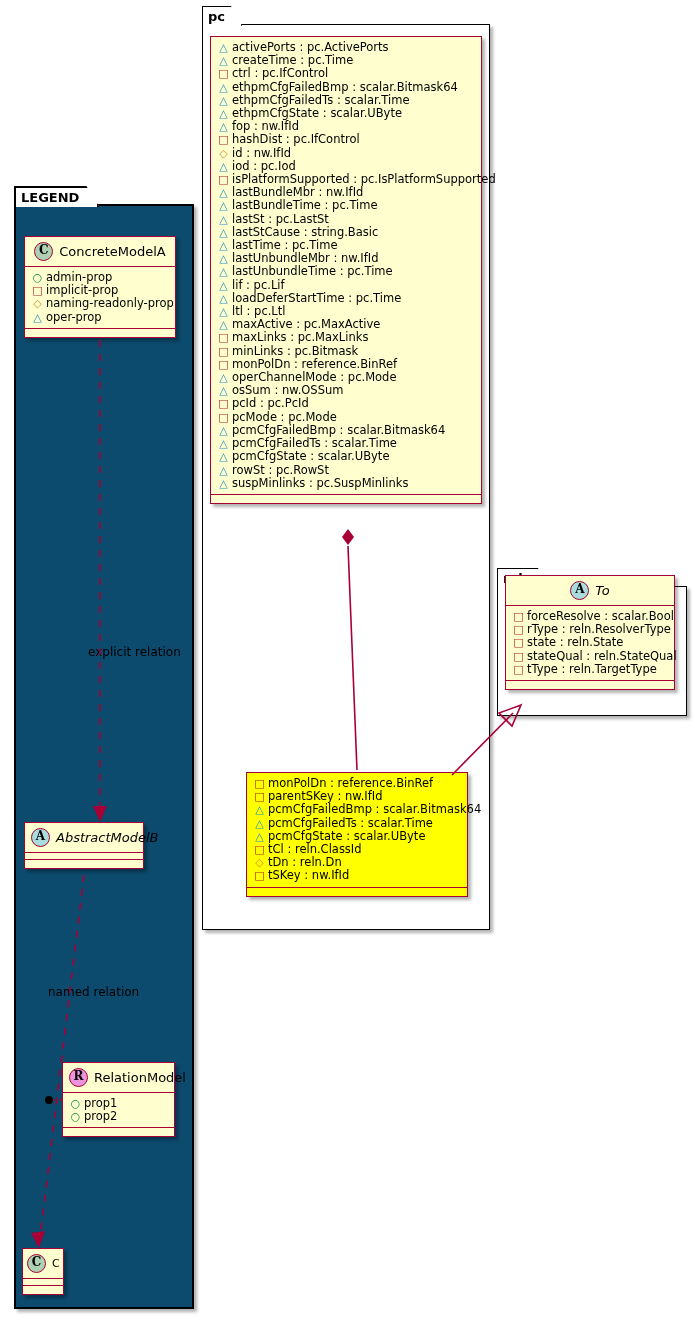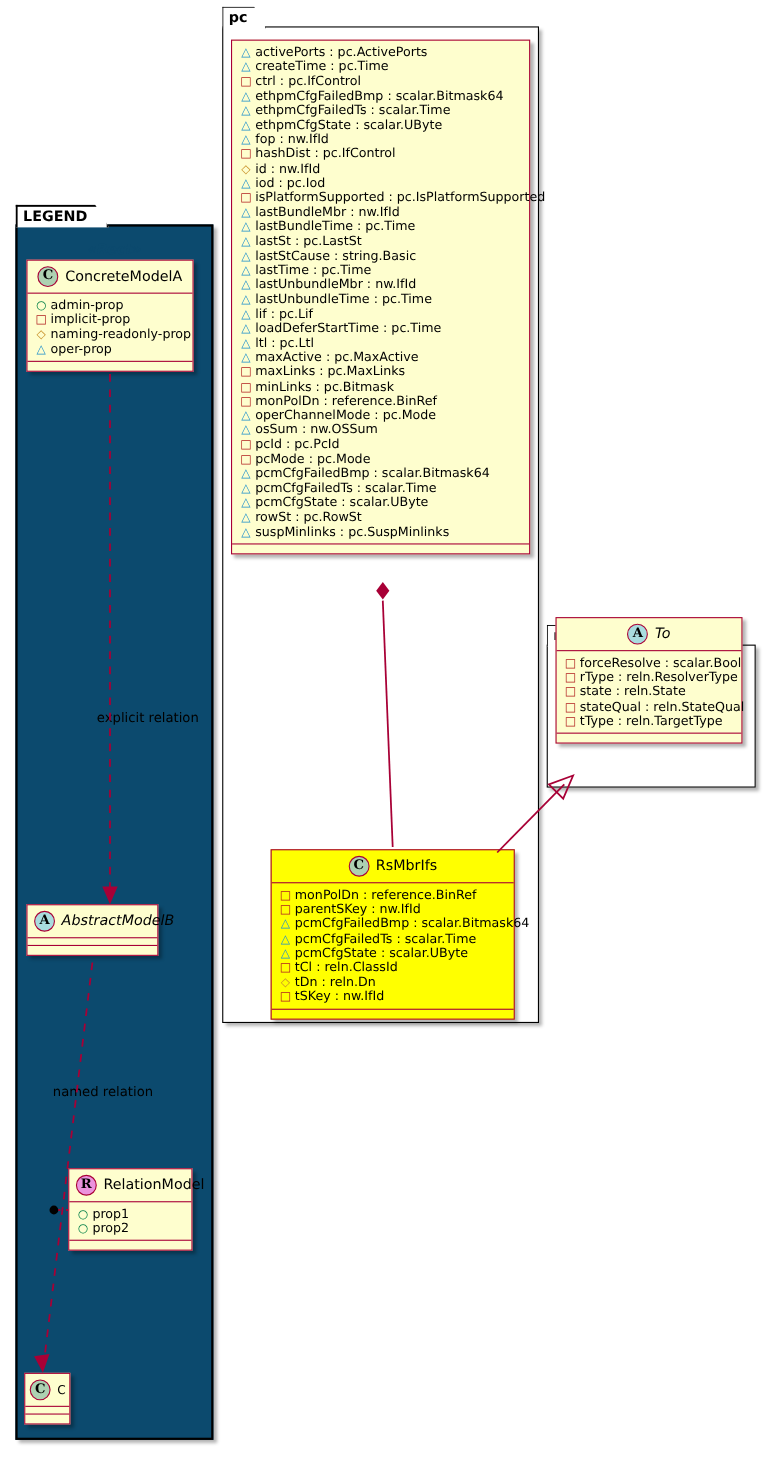--- a/index.html
+++ b/index.html
@@ -251,43 +251,40 @@
       <div class="attr"><span class="mk mk-oper">△</span><span>pcmCfgFailedBmp : scalar.Bitmask64</span></div>
       <div class="attr"><span class="mk mk-oper">△</span><span>pcmCfgFailedTs : scalar.Time</span></div>
       <div class="attr"><span class="mk mk-oper">△</span><span>pcmCfgState : scalar.UByte</span></div>
       <div class="attr"><span class="mk mk-oper">△</span><span>rowSt : pc.RowSt</span></div>
       <div class="attr"><span class="mk mk-oper">△</span><span>suspMinlinks : pc.SuspMinlinks</span></div>
     </div>
   <div class="cls-methods"></div>
 </div>
 
 <div class="cls hl" style="left:246px; top:772px; width:222px;">
-  <div class="cls-hdr">
-    <span class="badge c">C</span><span class="cls-name">RsMbrIfs</span>
-  </div>
   <div class="cls-attrs" id="rsmbrifs-attrs">
       <div class="attr"><span class="mk mk-impl">□</span><span>monPolDn : reference.BinRef</span></div>
       <div class="attr"><span class="mk mk-impl">□</span><span>parentSKey : nw.IfId</span></div>
       <div class="attr"><span class="mk mk-oper">△</span><span>pcmCfgFailedBmp : scalar.Bitmask64</span></div>
       <div class="attr"><span class="mk mk-oper">△</span><span>pcmCfgFailedTs : scalar.Time</span></div>
       <div class="attr"><span class="mk mk-oper">△</span><span>pcmCfgState : scalar.UByte</span></div>
       <div class="attr"><span class="mk mk-impl">□</span><span>tCl : reln.ClassId</span></div>
       <div class="attr"><span class="mk mk-nrd">◇</span><span>tDn : reln.Dn</span></div>
       <div class="attr"><span class="mk mk-impl">□</span><span>tSKey : nw.IfId</span></div>
     </div>
   <div class="cls-methods"></div>
 </div>
 
 <div class="pkg" style="left:497px; top:586px; width:190px; height:130px;">
   <div class="pkg-tab">
     <span>reln</span>
   </div>
 </div>
 
-<div class="cls" style="left:505px; top:561px; width:170px;">
+<div class="cls" style="left:505px; top:575px; width:170px;">
   <div class="cls-hdr">
     <span class="badge a">A</span><span class="cls-name italic">To</span>
   </div>
   <div class="cls-attrs" id="to-attrs">
       <div class="attr"><span class="mk mk-impl">□</span><span>forceResolve : scalar.Bool</span></div>
       <div class="attr"><span class="mk mk-impl">□</span><span>rType : reln.ResolverType</span></div>
       <div class="attr"><span class="mk mk-impl">□</span><span>state : reln.State</span></div>
       <div class="attr"><span class="mk mk-impl">□</span><span>stateQual : reln.StateQual</span></div>
       <div class="attr"><span class="mk mk-impl">□</span><span>tType : reln.TargetType</span></div>
     </div>

